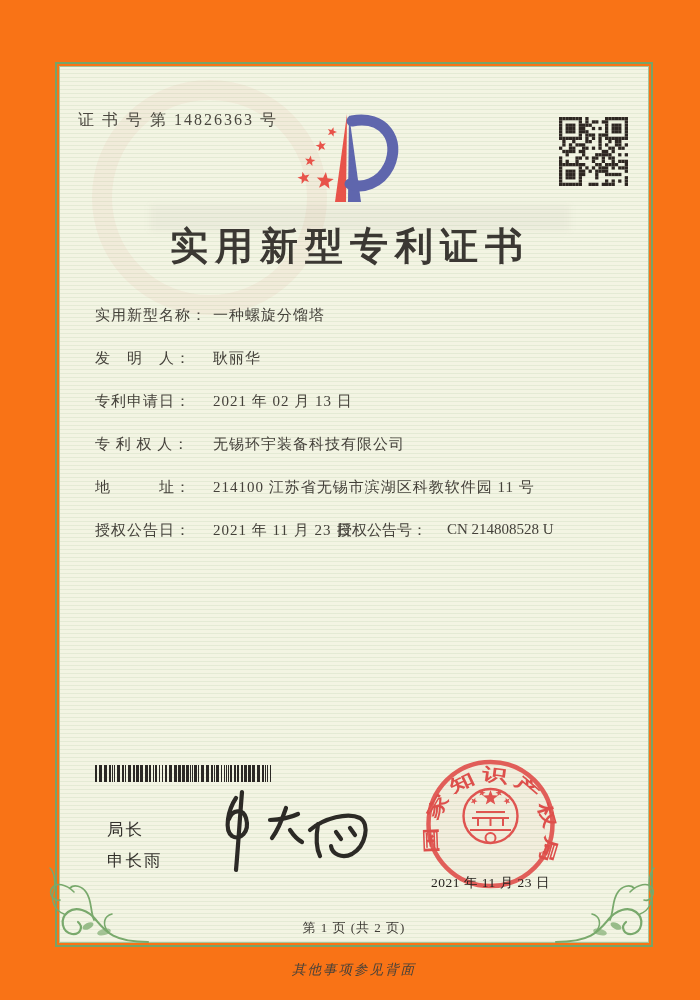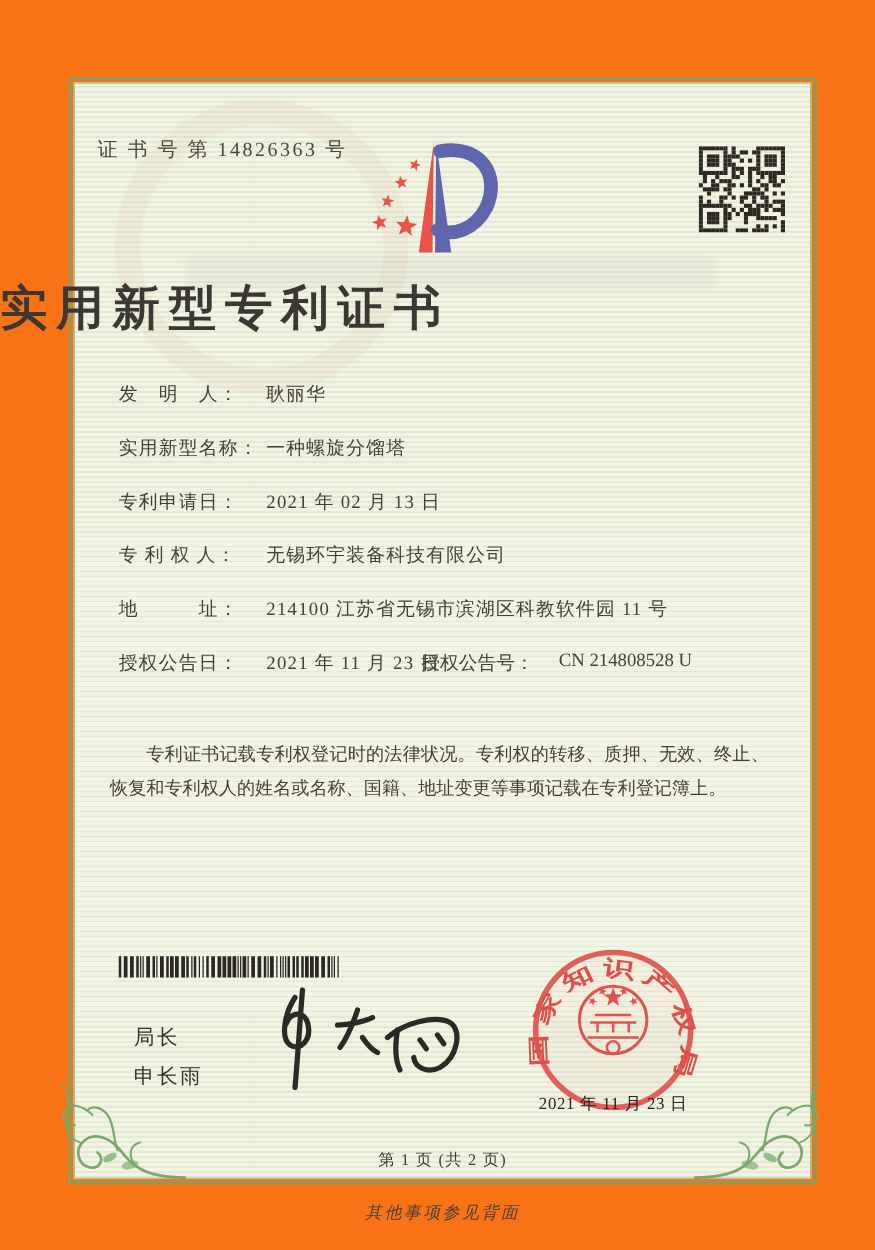--- a/index.html
+++ b/index.html
@@ -16,21 +16,21 @@
   .ghost-ring{position:absolute;left:92px;top:80px;width:195px;height:195px;
          border:20px solid rgba(210,85,75,0.055);border-radius:50%;}
   .ghost-blur{position:absolute;left:150px;top:205px;width:420px;height:26px;
          background:rgba(120,100,90,0.05);filter:blur(3px);}
 
   .cert-no{position:absolute;left:78px;top:110px;font-size:16px;letter-spacing:2px;color:#4a473f;}
 
   .logo{position:absolute;left:292px;top:106px;width:120px;height:110px;}
   .qr{position:absolute;left:559px;top:117px;width:69px;height:69px;}
 
-  .title{position:absolute;left:0;top:221px;width:700px;text-align:left;
+  .title{position:absolute;left:0;top:221px;width:700px;text-align:center;
          font-size:38px;font-weight:600;letter-spacing:7px;color:#3b3833;}
 
   .fields{position:absolute;left:95px;top:306px;width:530px;}
   .field-row{position:relative;display:flex;height:43px;font-size:15px;color:#44413a;}
   .f-label{width:118px;flex-shrink:0;letter-spacing:1px;}
   .f-value{letter-spacing:1px;white-space:nowrap;}
   .second{position:absolute;left:242px;top:0;display:flex;white-space:nowrap;gap:20px;}
 
   .paras{position:absolute;left:88px;top:591px;width:527px;font-size:14.5px;
          line-height:26.5px;color:#483f31;text-align:justify;}
@@ -315,26 +315,26 @@
       <rect x="14" y="20" width="1" height="1" fill="#2e2722"></rect>
       <rect x="15" y="20" width="1" height="1" fill="#2e2722"></rect>
       <rect x="16" y="20" width="1" height="1" fill="#2e2722"></rect>
       <rect x="20" y="20" width="1" height="1" fill="#2e2722"></rect>
     </svg>
 
   <div class="title">实用新型专利证书</div>
 
   <div class="fields">
     <div class="field-row">
+      <span class="f-label">实用新型名称：</span>
+      <span class="f-value">一种螺旋分馏塔</span>
+    </div>
+    <div class="field-row">
       <span class="f-label">发　明　人：</span>
       <span class="f-value">耿丽华</span>
-    </div>
-    <div class="field-row">
-      <span class="f-label">实用新型名称：</span>
-      <span class="f-value">一种螺旋分馏塔</span>
     </div>
     <div class="field-row">
       <span class="f-label">专利申请日：</span>
       <span class="f-value">2021 年 02 月 13 日</span>
     </div>
     <div class="field-row">
       <span class="f-label">专 利 权 人：</span>
       <span class="f-value">无锡环宇装备科技有限公司</span>
     </div>
     <div class="field-row">
@@ -345,21 +345,20 @@
       <span class="f-label">授权公告日：</span>
       <span class="f-value">2021 年 11 月 23 日</span>
       <span class="second">
         <span>授权公告号：</span>
         <span>CN 214808528 U</span>
       </span>
     </div>
   </div>
 
   <div class="paras">
-    <p>专利证书记载专利权登记时的法律状况。专利权的转移、质押、无效、终止、恢复和专利权人的姓名或名称、国籍、地址变更等事项记载在专利登记簿上。</p>
   </div>
 
   <div class="barcode" id="barcode">
       <span class="bar" style="width: 2px; margin-right: 2px;"></span>
       <span class="bar" style="width: 3px; margin-right: 2px;"></span>
       <span class="bar" style="width: 3px; margin-right: 2px;"></span>
       <span class="bar" style="width: 2px; margin-right: 1px;"></span>
       <span class="bar" style="width: 1px; margin-right: 1px;"></span>
       <span class="bar" style="width: 1px; margin-right: 2px;"></span>
       <span class="bar" style="width: 3px; margin-right: 2px;"></span>

